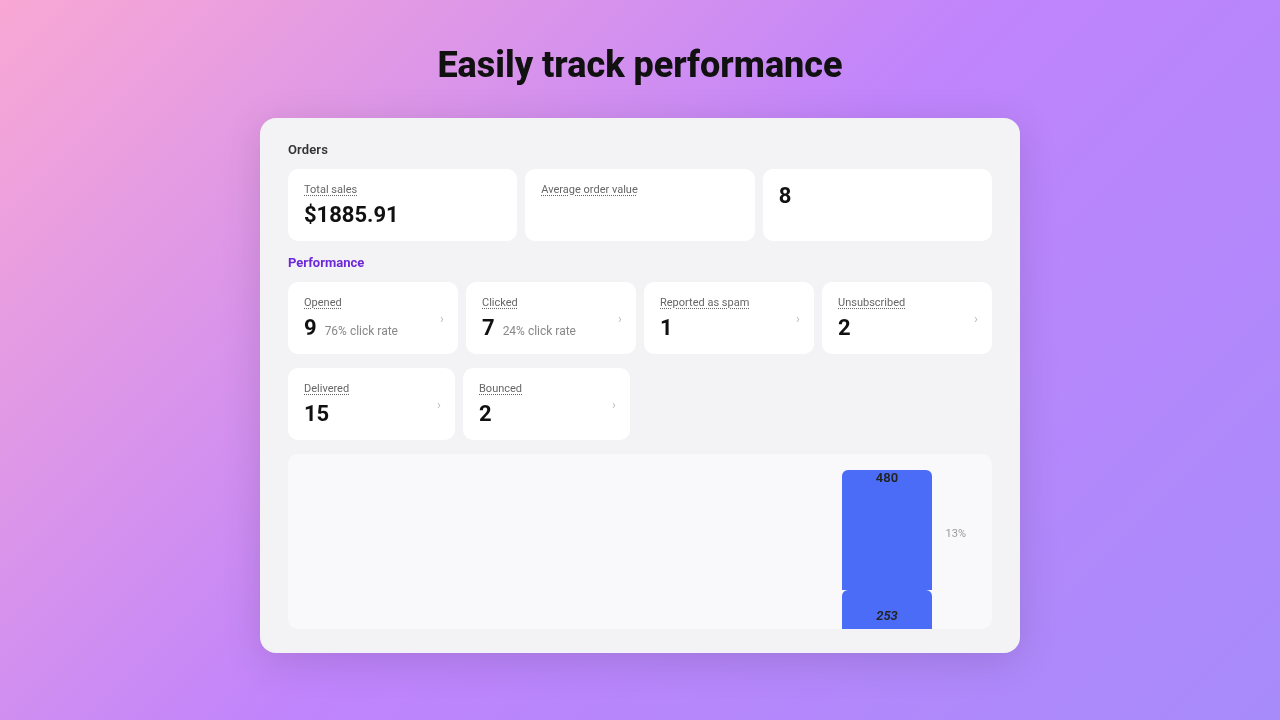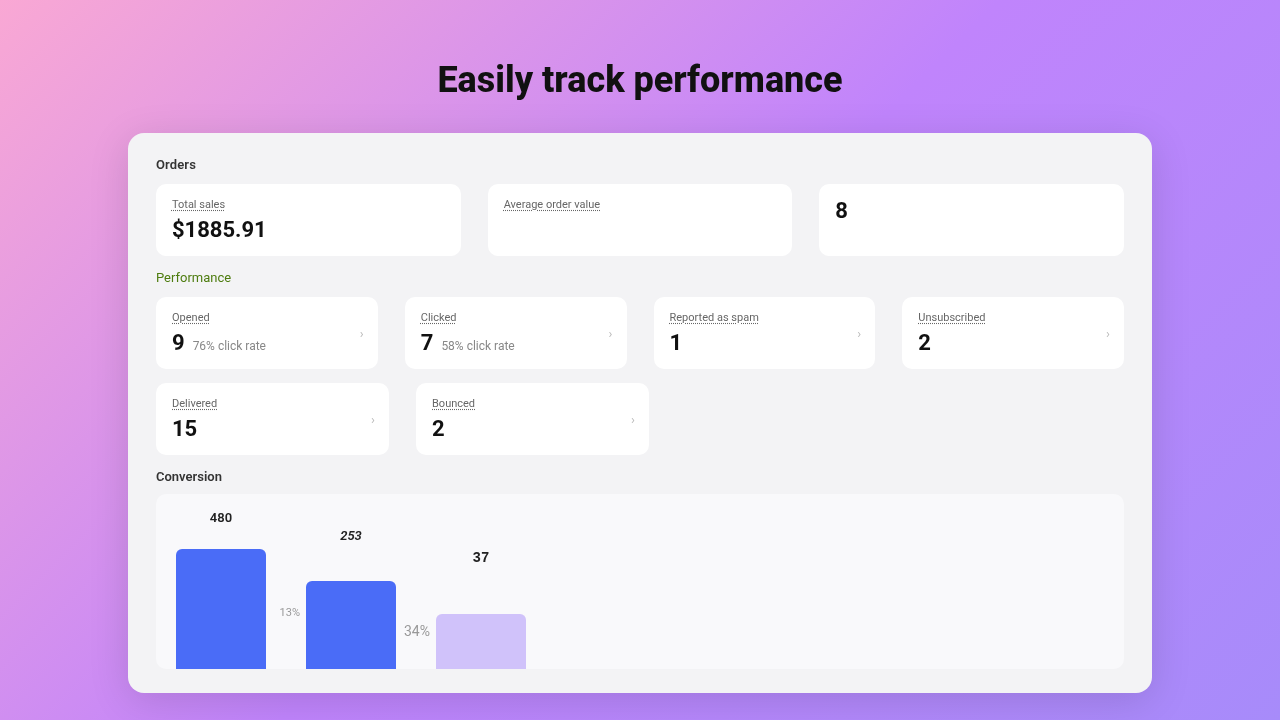--- a/index.html
+++ b/index.html
@@ -10,44 +10,43 @@
       background: linear-gradient(135deg, #f9a8d4 0%, #c084fc 50%, #a78bfa 100%);
       display: flex;
       flex-direction: column;
       align-items: center;
       overflow: hidden;
     }
     .page-title {
       font-size: 36px;
       font-weight: 800;
       color: #111;
-      margin-top: 59px;
+      margin-top: 44px;
       margin-bottom: 32px;
       text-align: center;
     }
     .dashboard {
       background: #f3f3f5;
       border-radius: 16px;
-      width: 1024px;
+      width: 760px;
       padding: 24px 28px;
       box-shadow: 0 8px 40px rgba(0,0,0,0.13);
       overflow: hidden;
     }
     .section-label {
       font-size: 13px;
       font-weight: 600;
       color: #333;
       margin-bottom: 12px;
       letter-spacing: 0.01em;
     }
     .cards-row {
       display: flex;
-      gap: 27px;
+      gap: 8px;
       margin-bottom: 14px;
-      justify-content: flex-end;
     }
     .card {
       background: #fff;
       border-radius: 10px;
       padding: 14px 16px;
       flex: 1;
       min-width: 0;
       position: relative;
       cursor: pointer;
     }
@@ -75,22 +74,22 @@
     .card-arrow {
       position: absolute;
       right: 14px;
       top: 50%;
       transform: translateY(-50%);
       color: #bbb;
       font-size: 13px;
     }
     .section-label-perf {
       font-size: 13px;
-      font-weight: 400;
-      color: #4d7c0f;
+      font-weight: 700;
+      color: #6d28d9;
       margin-bottom: 12px;
     }
     .conversion-section {
       margin-top: 4px;
     }
     .conversion-label {
       font-size: 13px;
       font-weight: 600;
       color: #333;
       margin-bottom: 10px;
@@ -98,20 +97,21 @@
     .chart-area {
       background: #f9f9fb;
       border-radius: 10px;
       height: 175px;
       padding: 16px 20px 0 20px;
       display: flex;
       align-items: flex-end;
       gap: 0;
       position: relative;
       overflow: hidden;
+      flex-direction: column;
     }
     .bar {
       width: 90px;
       border-radius: 6px 6px 0 0;
     }
     .bar1 { background: #4a6cf7; height: 120px; }
     .bar2 { background: #4a6cf7; height: 88px; }
     .bar3 { background: #a78bfa; opacity: 0.5; height: 55px; }
     .bar-group-wrapper {
       display: flex;
@@ -151,21 +151,21 @@
       <div class="card-value-row">
         <span class="card-value">9</span>
         <span class="card-subtext">76% click rate</span>
       </div>
       <span class="card-arrow">›</span>
     </div>
     <div class="card">
       <div class="card-title">Clicked</div>
       <div class="card-value-row">
         <span class="card-value">7</span>
-        <span class="card-subtext">58% click rate</span>
+        <span class="card-subtext">24% click rate</span>
       </div>
       <span class="card-arrow">›</span>
     </div>
     <div class="card">
       <div class="card-title">Reported as spam</div>
       <div class="card-value">1</div>
       <span class="card-arrow">›</span>
     </div>
     <div class="card">
       <div class="card-title">Unsubscribed</div>
@@ -182,21 +182,20 @@
     <div class="card" style="max-width: calc(25% - 9px);">
       <div class="card-title">Bounced</div>
       <div class="card-value">2</div>
       <span class="card-arrow">›</span>
     </div>
     <div style="flex:1"></div>
     <div style="flex:1"></div>
   </div>
 
   <div class="conversion-section">
-    <div class="conversion-label">Conversion</div>
     <div class="chart-area">
 
       <div class="bar-group-wrapper">
         <div style="font-size:13px;font-weight:600;color:#222;margin-bottom:4px;position:absolute;top:0;">480</div>
         <div class="bar bar1"></div>
         <div style="font-size:11px;color:#999;position:absolute;right:-34px;bottom:50px;">13%</div>
       </div>
 
       <div class="bar-group-wrapper">
         <div style="font-size:13px;font-weight:600;color:#222;margin-bottom:4px;position:absolute;top:18px;font-style:italic;">253</div>

